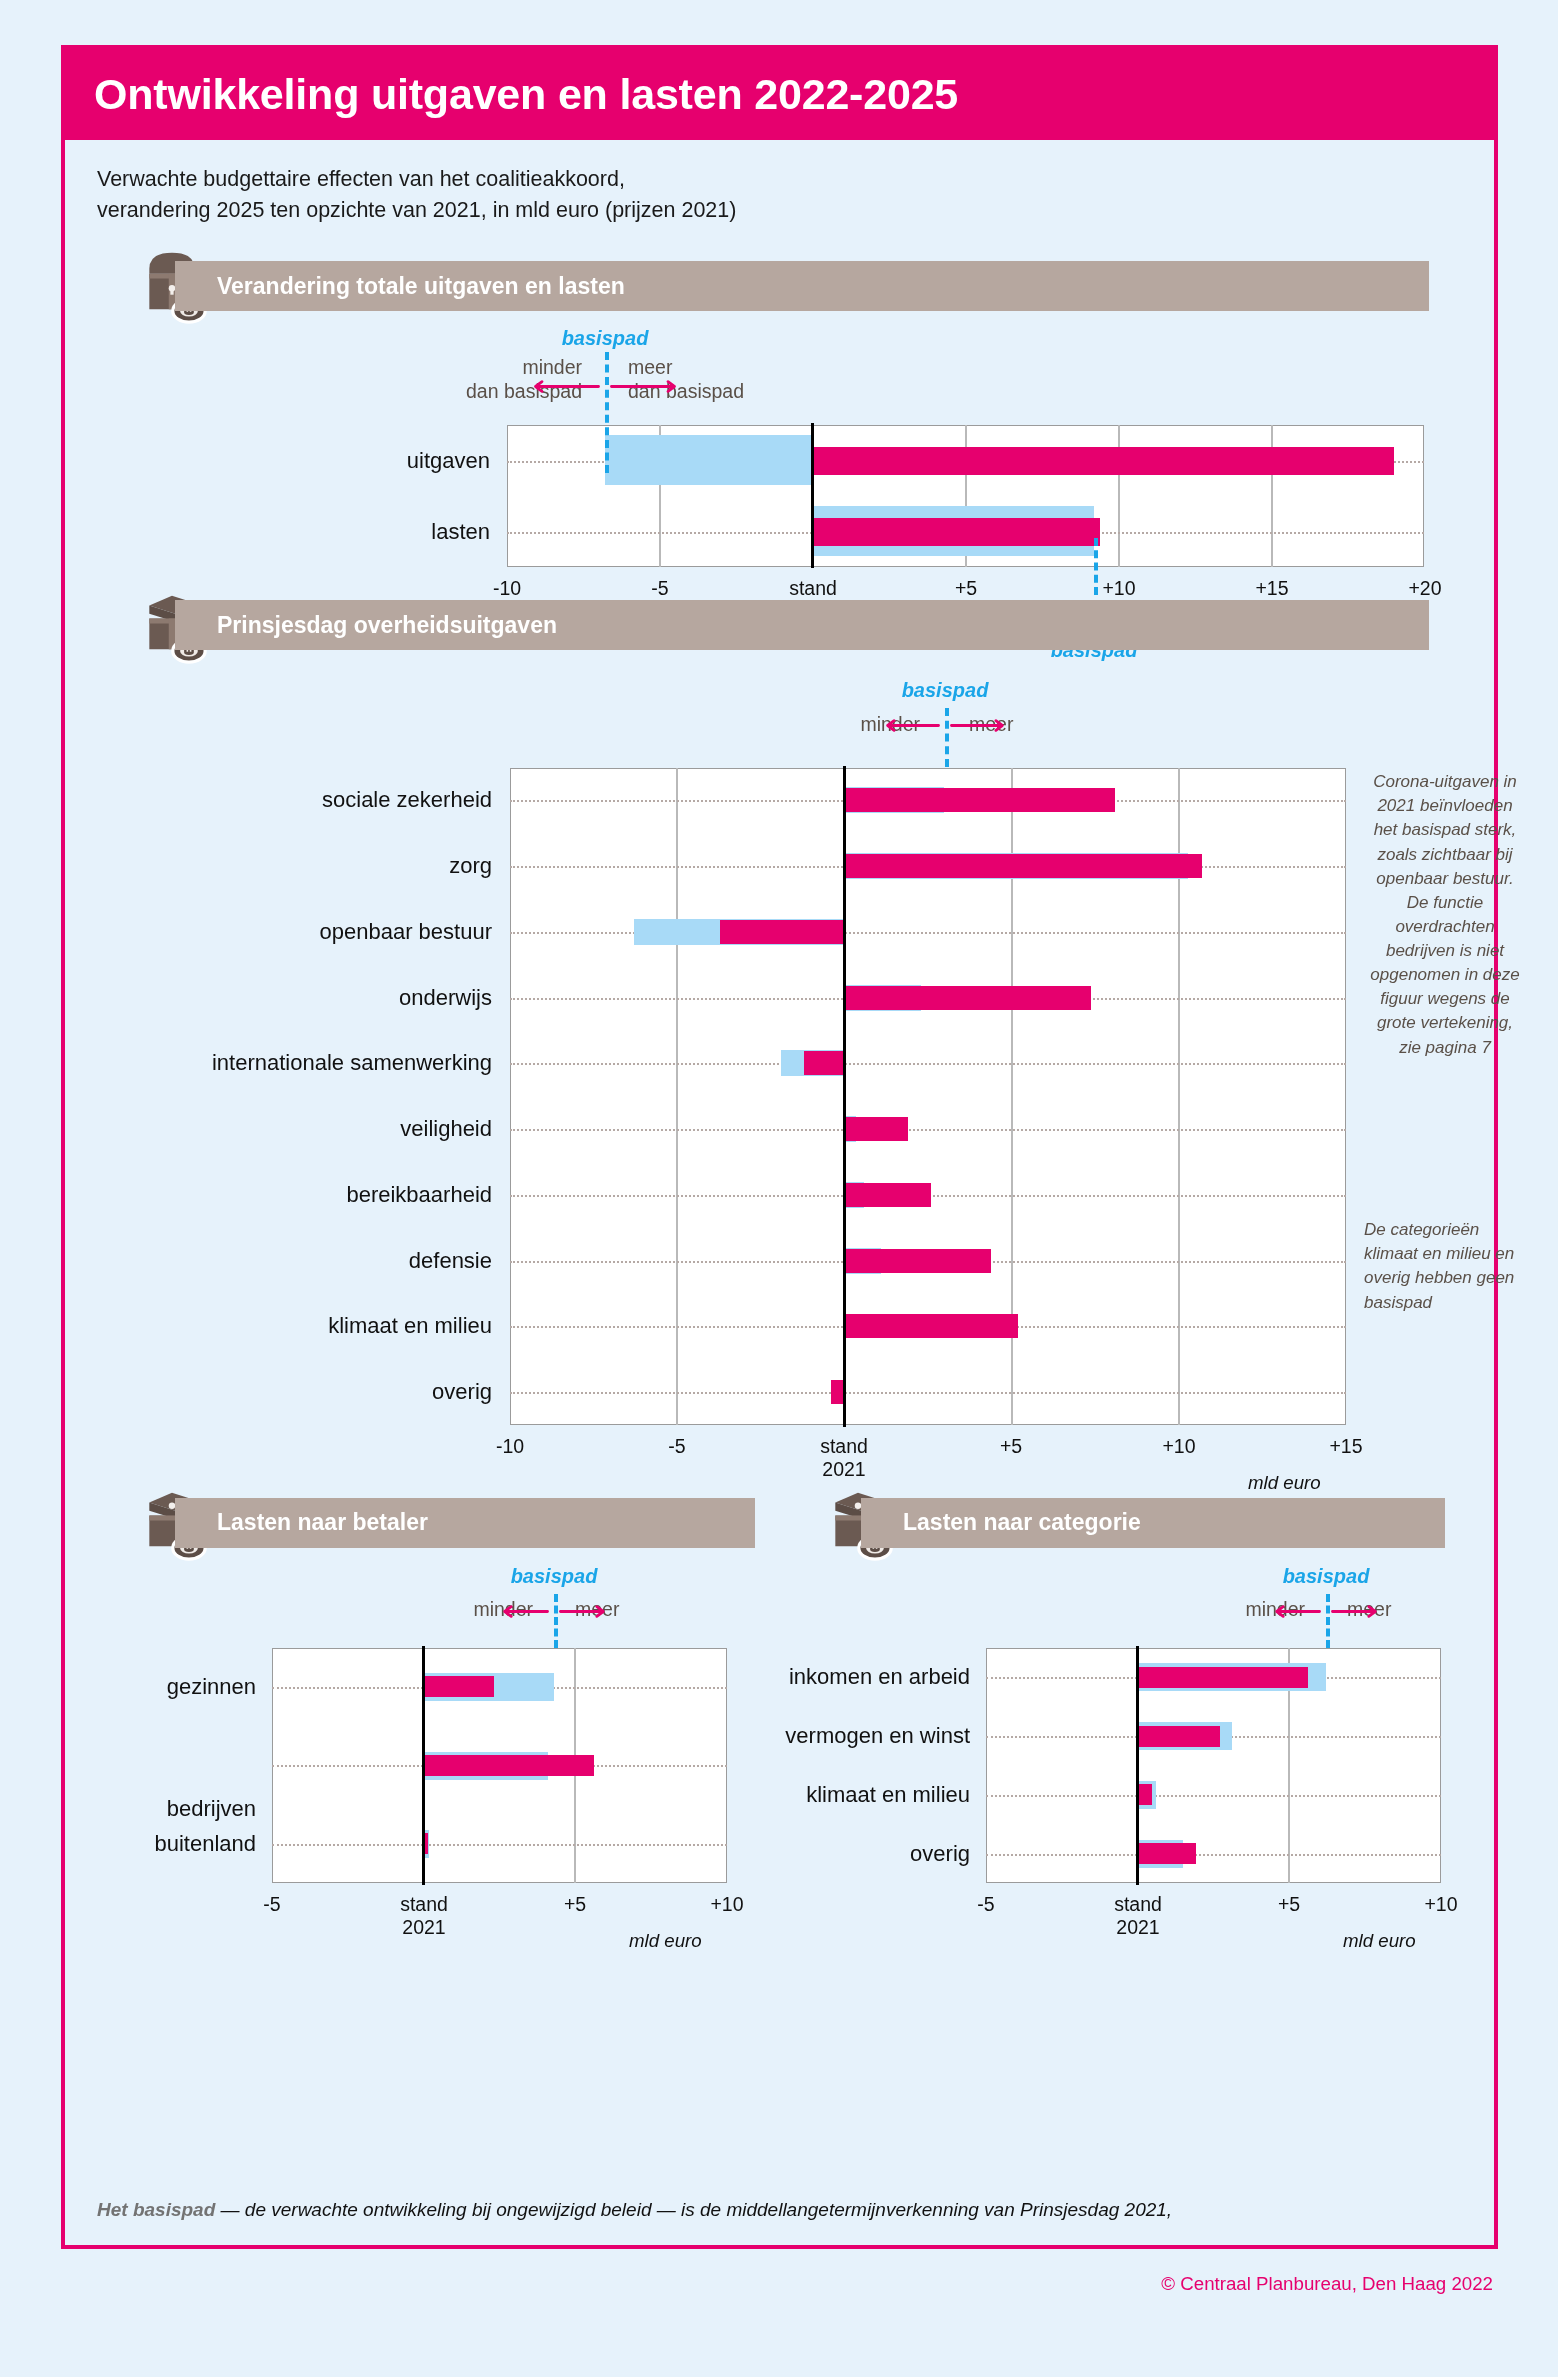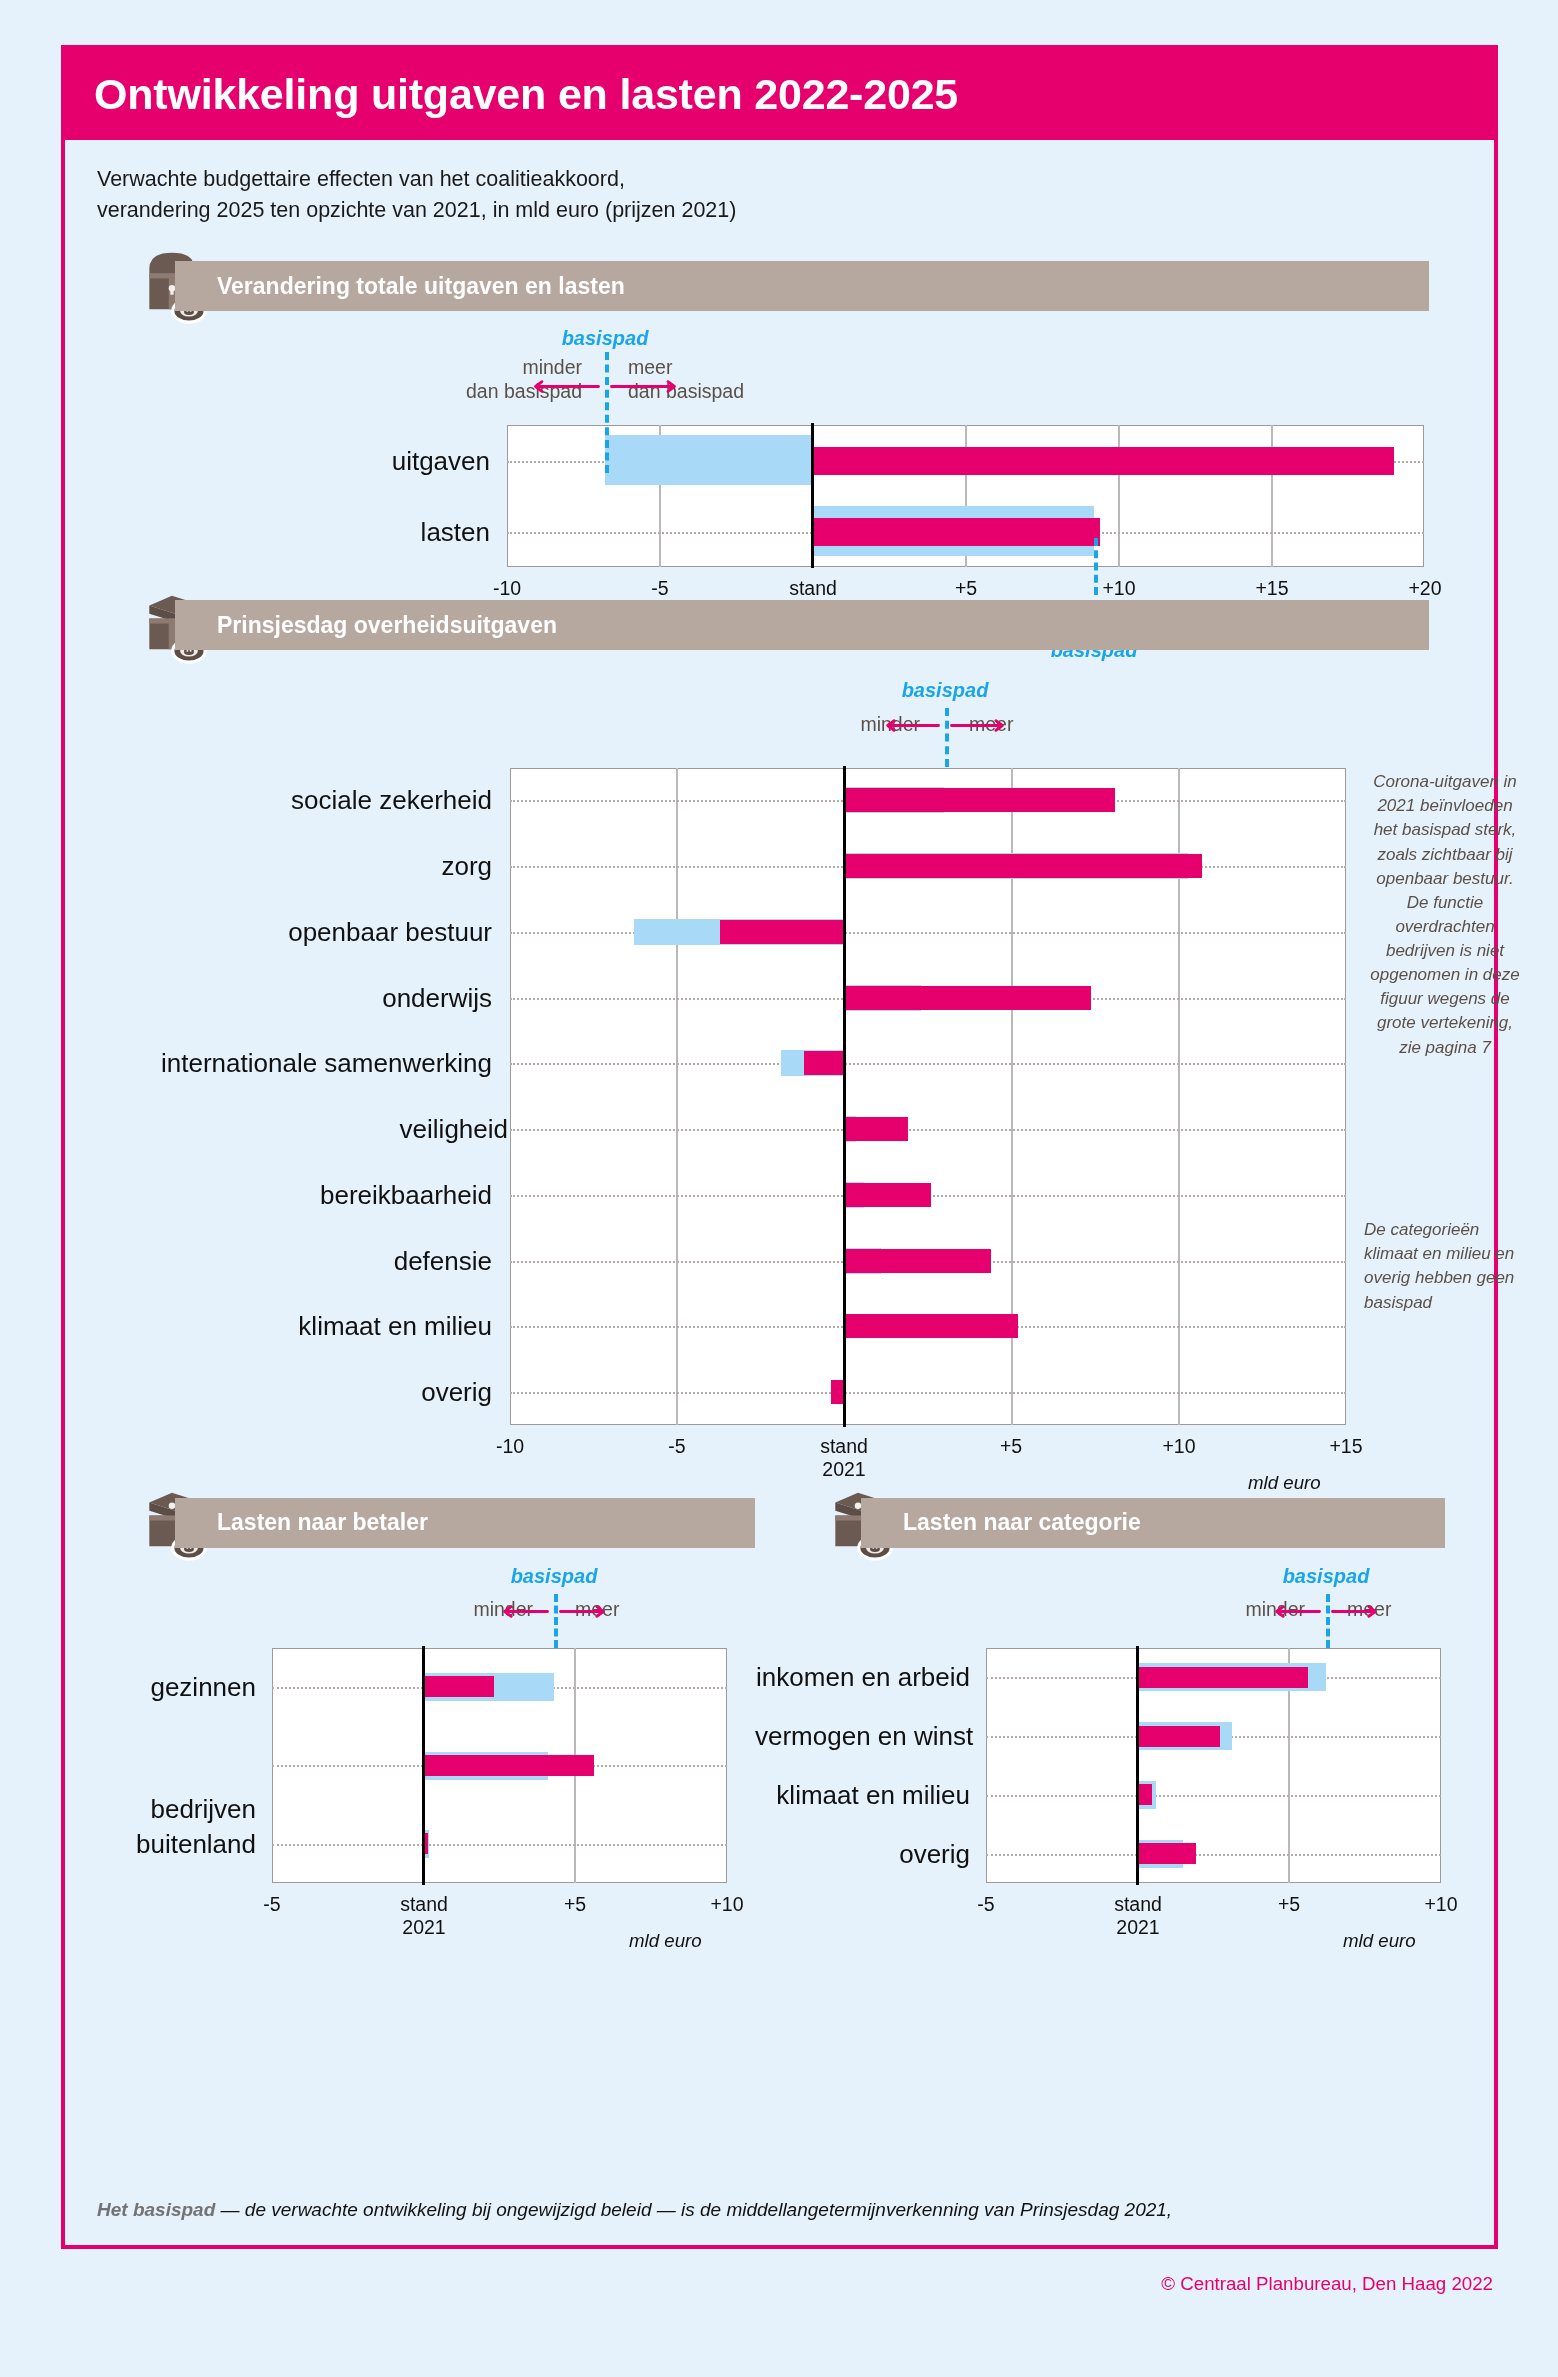--- a/index.html
+++ b/index.html
@@ -94,21 +94,21 @@
   .dotline{
     position:absolute;height:0;
     border-top:2.4px dotted #b5a9a5;
   }
   .bar{position:absolute;}
   .bar.blue{background:#a8daf7;}
   .bar.pink{background:#e6006e;}
   .cat-label{
     position:absolute;
     text-align:right;
-    font-size:26px;
+    font-size:22px;
     color:#111;
     white-space:nowrap;
     transform:translateY(-50%);
   }
   .tick{
     position:absolute;
     font-size:19.5px;color:#111;
     text-align:center;
     transform:translateX(-50%);
     white-space:nowrap;
@@ -290,21 +290,21 @@
         <div class="bar pink" style="left:655px;top:262px;width:124px;height:24px;"></div>
         <div class="dotline" style="left:445px;top:340px;width:836px;"></div>
         <div class="cat-label" style="left:78px;top:340px;width:349px;">onderwijs</div>
         <div class="bar blue" style="left:779px;top:327px;width:77px;height:26px;"></div>
         <div class="bar pink" style="left:779px;top:328px;width:247px;height:24px;"></div>
         <div class="dotline" style="left:445px;top:405px;width:836px;"></div>
         <div class="cat-label" style="left:78px;top:405px;width:349px;">internationale samenwerking</div>
         <div class="bar blue" style="left:716px;top:392px;width:64px;height:26px;"></div>
         <div class="bar pink" style="left:739px;top:393px;width:40px;height:24px;"></div>
         <div class="dotline" style="left:445px;top:471px;width:836px;"></div>
-        <div class="cat-label" style="left:94px;top:471px;width:349px;">veiligheid</div>
+        <div class="cat-label" style="left:78px;top:471px;width:349px;">veiligheid</div>
         <div class="bar blue" style="left:779px;top:458px;width:11.7px;height:26px;"></div>
         <div class="bar pink" style="left:779px;top:459px;width:64px;height:24px;"></div>
         <div class="dotline" style="left:445px;top:537px;width:836px;"></div>
         <div class="cat-label" style="left:78px;top:537px;width:349px;">bereikbaarheid</div>
         <div class="bar blue" style="left:779px;top:524px;width:20px;height:26px;"></div>
         <div class="bar pink" style="left:779px;top:525px;width:87px;height:24px;"></div>
         <div class="dotline" style="left:445px;top:603px;width:836px;"></div>
         <div class="cat-label" style="left:78px;top:603px;width:349px;">defensie</div>
         <div class="bar blue" style="left:779px;top:590px;width:37px;height:26px;"></div>
         <div class="bar pink" style="left:779px;top:591px;width:147px;height:24px;"></div>

